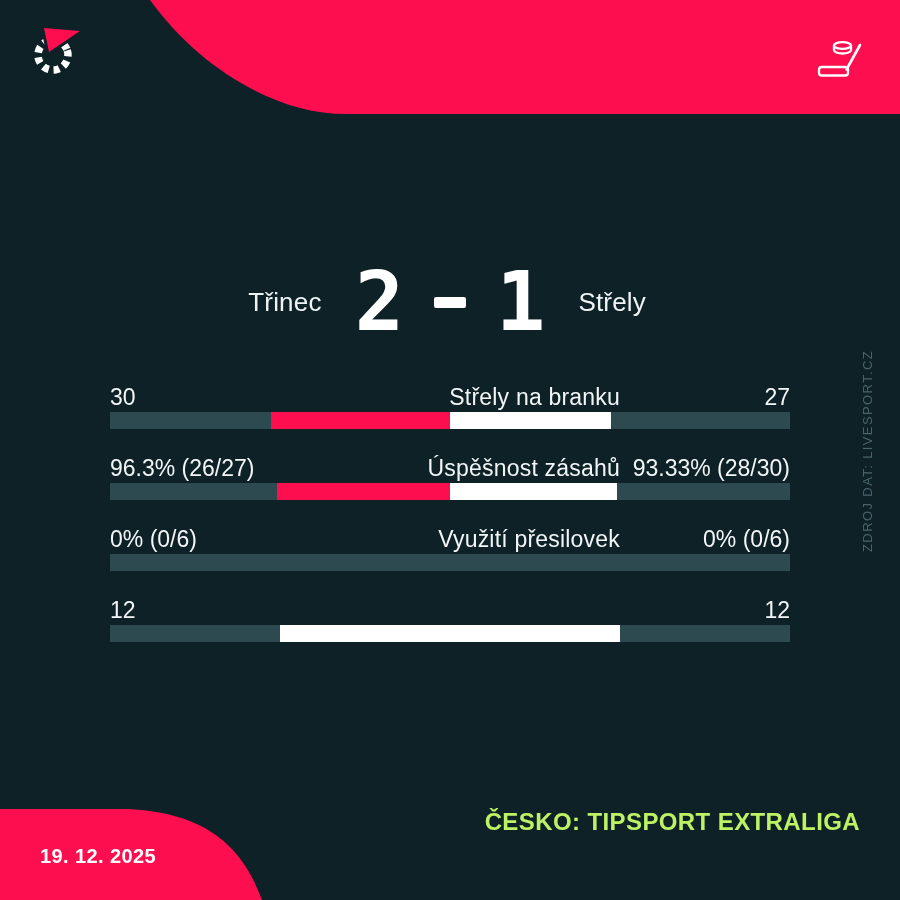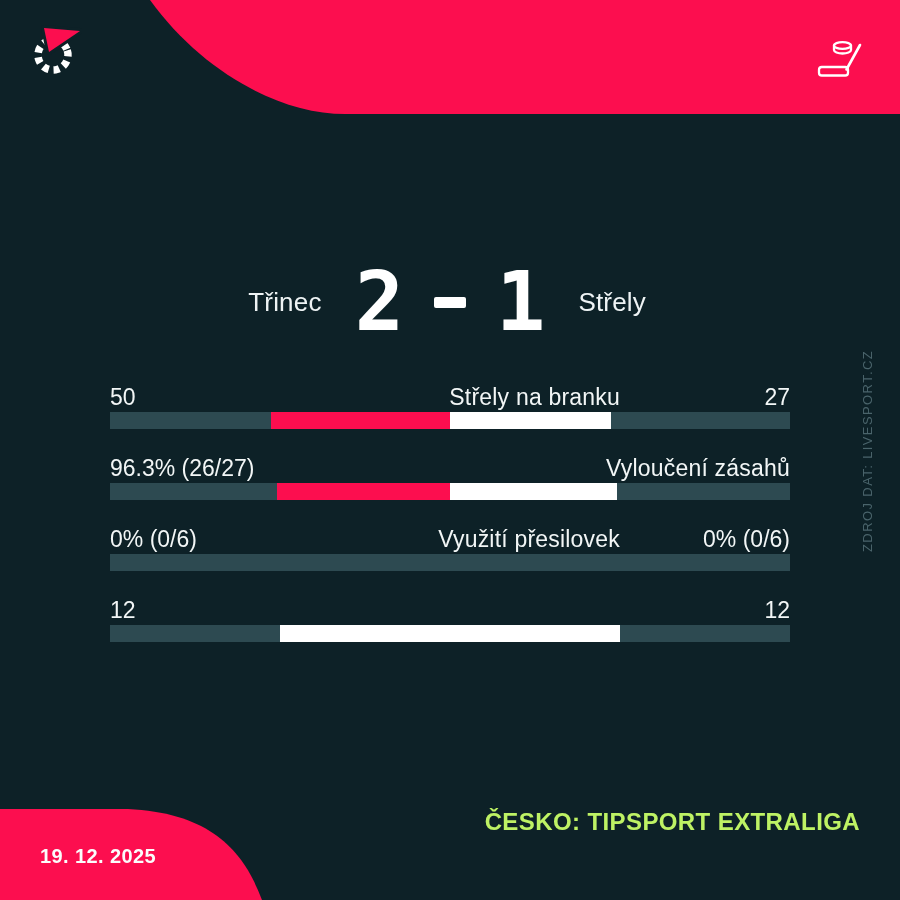--- a/index.html
+++ b/index.html
@@ -94,34 +94,35 @@
       <span>2</span>
       <span class="score-dash"></span>
       <span>1</span>
     </div>
     <div class="team away">Střely</div>
   </div>
 
   <div class="stats" id="stats">
     <div class="stat-row">
       <div class="stat-line">
-        <span class="stat-val home">50</span>
+        <span class="stat-val home">30</span>
         <span class="stat-label">Střely na branku</span>
         <span class="stat-val away">27</span>
       </div>
       <div class="stat-bar">
         <div class="bar-home" style="width: 26.3158%; background: rgb(252, 14, 79);"></div>
         <div class="bar-away" style="width: 23.6842%; background: rgb(255, 255, 255);"></div>
       </div>
     </div>
 
     <div class="stat-row">
       <div class="stat-line">
         <span class="stat-val home">96.3% (26/27)</span>
-        <span class="stat-label">Vyloučení zásahů</span>
+        <span class="stat-label">Úspěšnost zásahů</span>
+        <span class="stat-val away">93.33% (28/30)</span>
       </div>
       <div class="stat-bar">
         <div class="bar-home" style="width: 25.3916%; background: rgb(252, 14, 79);"></div>
         <div class="bar-away" style="width: 24.6084%; background: rgb(255, 255, 255);"></div>
       </div>
     </div>
 
     <div class="stat-row">
       <div class="stat-line">
         <span class="stat-val home">0% (0/6)</span>

